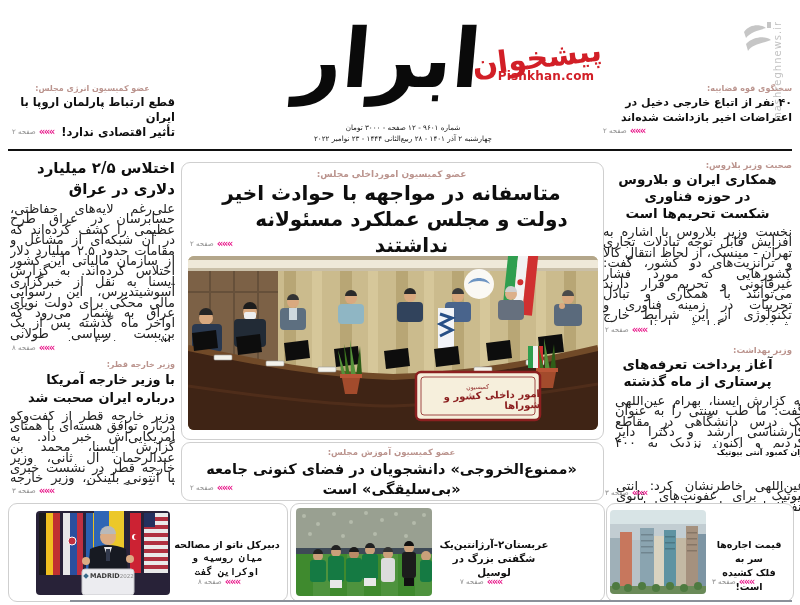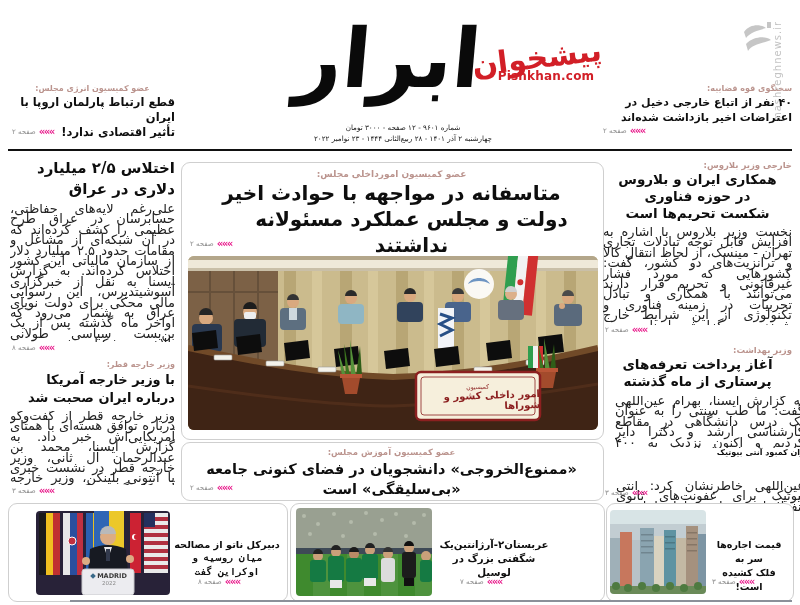--- a/index.html
+++ b/index.html
@@ -17,21 +17,21 @@
   .photo{position:absolute;overflow:hidden;border-radius:4px;}
   .photo svg{display:block;}
   .center{text-align:center;}
   .right{text-align:right;}
   #masthead-title{font-weight:bold;color:#0a0a0a;transform:skewX(-5deg);}
   #pishkhan-fa{font-size:30px;font-weight:bold;transform:rotate(-7deg);line-height:30px;}
   #pishkhan-en{font-size:12px;font-weight:bold;margin-top:-3px;letter-spacing:0.2px;}
   #wm-site{writing-mode:vertical-rl;transform:rotate(180deg);font-size:10px;color:#c3c3c3;letter-spacing:1px;}
   .rule{position:absolute;background:#111;}
   .sign-text{display:flex;flex-direction:column;align-items:center;justify-content:center;color:#8c2020;transform:rotate(-2deg);}
-  .podium-label{display:flex;flex-direction:column;align-items:center;color:#3a3a3a;}
+  .podium-label{display:flex;flex-direction:row;align-items:center;color:#3a3a3a;}
   .dot-icon{width:4px;height:4px;background:#3a6a8a;transform:rotate(45deg);display:inline-block;margin-right:2px;}
 </style>
 </head>
 <body>
 
 <div id="page">
 
   <div class="abs" style="left:740px;top:18px;width:34px;height:42px;">
     <svg width="34" height="42" viewBox="0 0 34 42">
       <path d="M4 14 C10 6 20 6 26 10 C20 12 10 14 6 20 Z" fill="#c6c6c6"></path>
@@ -219,21 +219,21 @@
 
       <rect x="228" y="116" width="124" height="48" rx="5" fill="#f6efdc" stroke="#8c2020" stroke-width="2.5"></rect>
       <rect x="233" y="121" width="114" height="38" rx="3" fill="none" stroke="#8c2020" stroke-width="0.8"></rect>
     </svg>
     <div class="sign-text abs" style="left:228px;top:118px;width:124px;height:46px;">
       <div style="font-size:6px;">کمیسیون</div>
       <div class="rtl" style="font-size:10px;font-weight:bold;">امور داخلی کشور و شوراها</div>
     </div>
   </div>
 
-  <div class="abs rtl right kicker" style="left:603px;top:160px;width:189px;font-size:8.5px;">خارجی وزیر بلاروس:</div>
+  <div class="abs rtl right kicker" style="left:603px;top:160px;width:189px;font-size:8.5px;">صحبت وزیر بلاروس:</div>
   <div class="abs rtl center" style="left:603px;top:171px;width:189px;">
     <div class="hl" style="font-size:13.5px;line-height:17px;">همکاری ایران و بلاروس</div>
     <div class="hl" style="font-size:13.5px;line-height:17px;">در حوزه فناوری</div>
     <div class="hl" style="font-size:13.5px;line-height:17px;">شکست تحریم‌ها است</div>
   </div>
   <div class="abs rtl body-text" style="left:603px;top:227px;width:189px;height:98px;">نخست وزیر بلاروس با اشاره به افزایش قابل توجه تبادلات تجاری تهران - مینسک، از لحاظ انتقال کالا و ترانزیت‌های دو کشور، گفت: کشورهایی که مورد فشار غیرقانونی و تحریم قرار دارند می‌توانند با همکاری و تبادل تجربیات در زمینه فناوری و تکنولوژی از این شرایط خارج شوند. به گزارش ایرنا، رومن گلاوچنکو، نخست وزیر بلاروس دیروز (سه‌شنبه) در نشست خبری مشترک با محمد مخبر، معاون اول رئیس‌جمهور، گفت: در وهله اول...</div>
   <div class="marker abs" style="left:605px;top:326px;">
     <span class="pg">صفحه ۲</span>
     <span class="chev">«««</span>
   </div>

